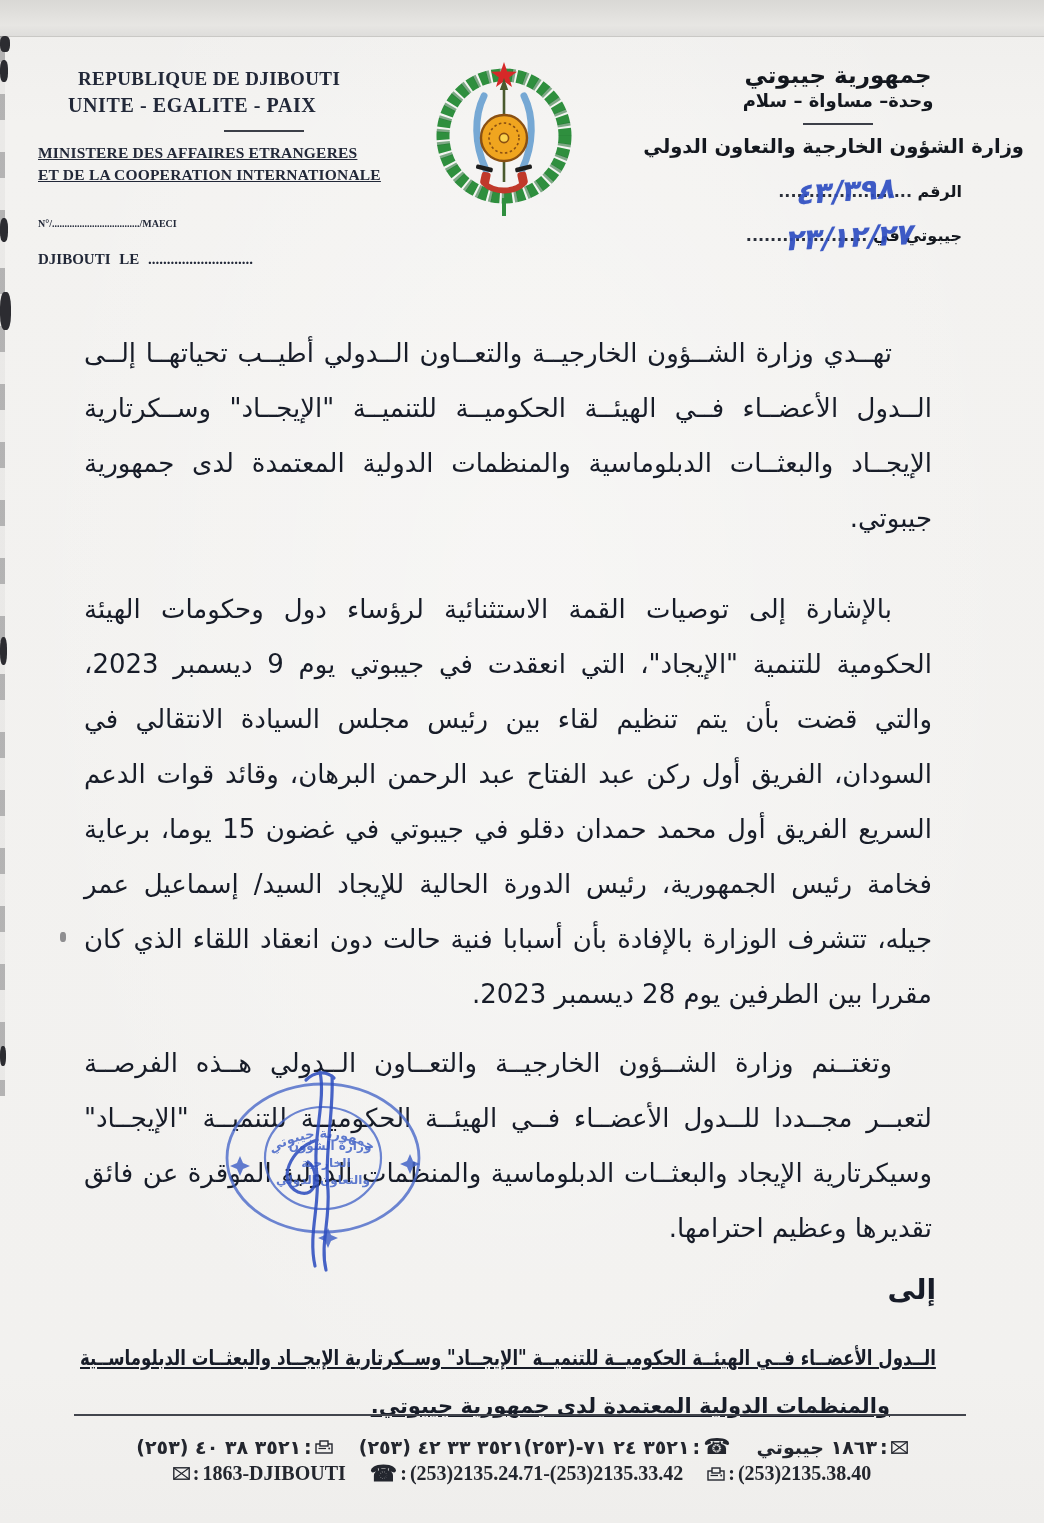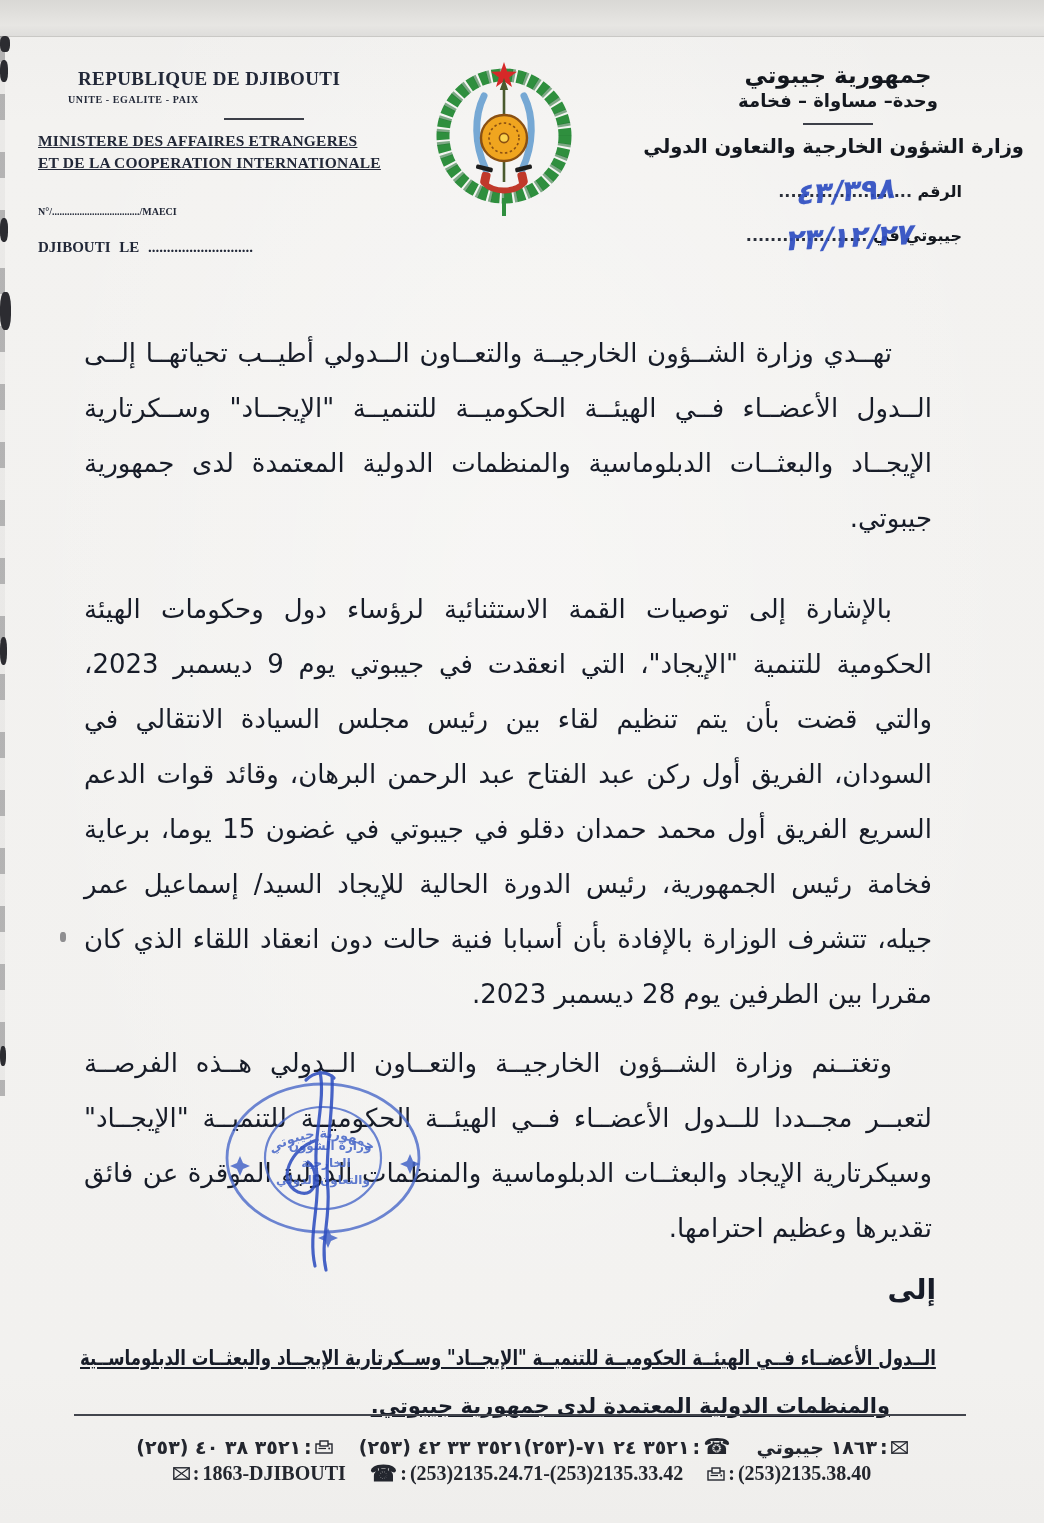--- a/index.html
+++ b/index.html
@@ -12,21 +12,21 @@
   
   .scan-top{position:absolute;left:0;top:0;width:100%;height:36px;
     background:linear-gradient(180deg,#d9d8d5,#e7e6e3 70%,#dedddb);border-bottom:1px solid #c9c8c5;}
   .scan-left{position:absolute;left:0;top:36px;width:5px;height:1060px;
     background:repeating-linear-gradient(180deg,rgba(35,35,40,.55) 0 26px,rgba(35,35,40,.08) 26px 58px);
     opacity:.55;}
   .speck{position:absolute;background:#2c2c31;border-radius:40%;}
   
   .hdr-fr{position:absolute;left:38px;top:68px;width:360px;font-family:"Liberation Serif",serif;font-weight:bold;color:#222838;}
   .fr-republic{font-size:19px;letter-spacing:.4px;margin-left:40px;}
-  .fr-motto{font-size:10px;letter-spacing:.6px;margin-left:30px;margin-top:4px;}
+  .fr-motto{font-size:20px;letter-spacing:.6px;margin-left:30px;margin-top:4px;}
   .fr-rule{width:80px;border-top:2px solid #3c3f48;margin:13px 0 10px 186px;}
   .fr-min{font-size:15.5px;letter-spacing:.2px;line-height:22px;text-decoration:underline;}
   .fr-ref{font-size:10px;margin-top:32px;}
   .fr-date{font-size:15px;margin-top:22px;word-spacing:5px;}
   
   .emblem{position:absolute;left:424px;top:52px;width:160px;height:170px;}
   
   .hdr-ar{position:absolute;right:20px;top:62px;width:372px;text-align:center;color:#14181f;}
   .ar-country{font-size:23px;font-weight:bold;}
   .ar-motto{font-size:18px;font-weight:bold;margin-top:2px;}
@@ -105,21 +105,21 @@
       <path d="M 60,131 C 70,141 90,141 100,131" fill="none" stroke="#c0392b" stroke-width="6" stroke-linecap="round"></path>
       <circle cx="80" cy="86" r="23" fill="#f0a51f" stroke="#8a5012" stroke-width="2.4"></circle>
       <circle cx="80" cy="86" r="15" fill="none" stroke="#8a5012" stroke-width="1.6" stroke-dasharray="2.5 2.5"></circle>
       <circle cx="80" cy="86" r="4.6" fill="#fbd34d" stroke="#8a5012" stroke-width="1.6"></circle>
       <line x1="80" y1="146" x2="80" y2="164" stroke="#2f8f3e" stroke-width="4"></line>
     </svg>
   </div>
 
   <div class="hdr-ar" dir="rtl">
     <div class="ar-country">جمهورية جيبوتي</div>
-    <div class="ar-motto">وحدة– مساواة – فخامة</div>
+    <div class="ar-motto">وحدة– مساواة – سلام</div>
     <div class="ar-rule"></div>
     <div class="ar-ministry">وزارة الشؤون الخارجية والتعاون الدولي</div>
     <div class="ar-refline">
       <span>الرقم</span>
       <span class="dots">......................</span>
       <bdo dir="ltr" class="hand hand-ref">٤٣/٣٩٨</bdo>
     </div>
     <div class="ar-dateline">
       <span>جيبوتي في</span>
       <span class="dots">....................</span>

